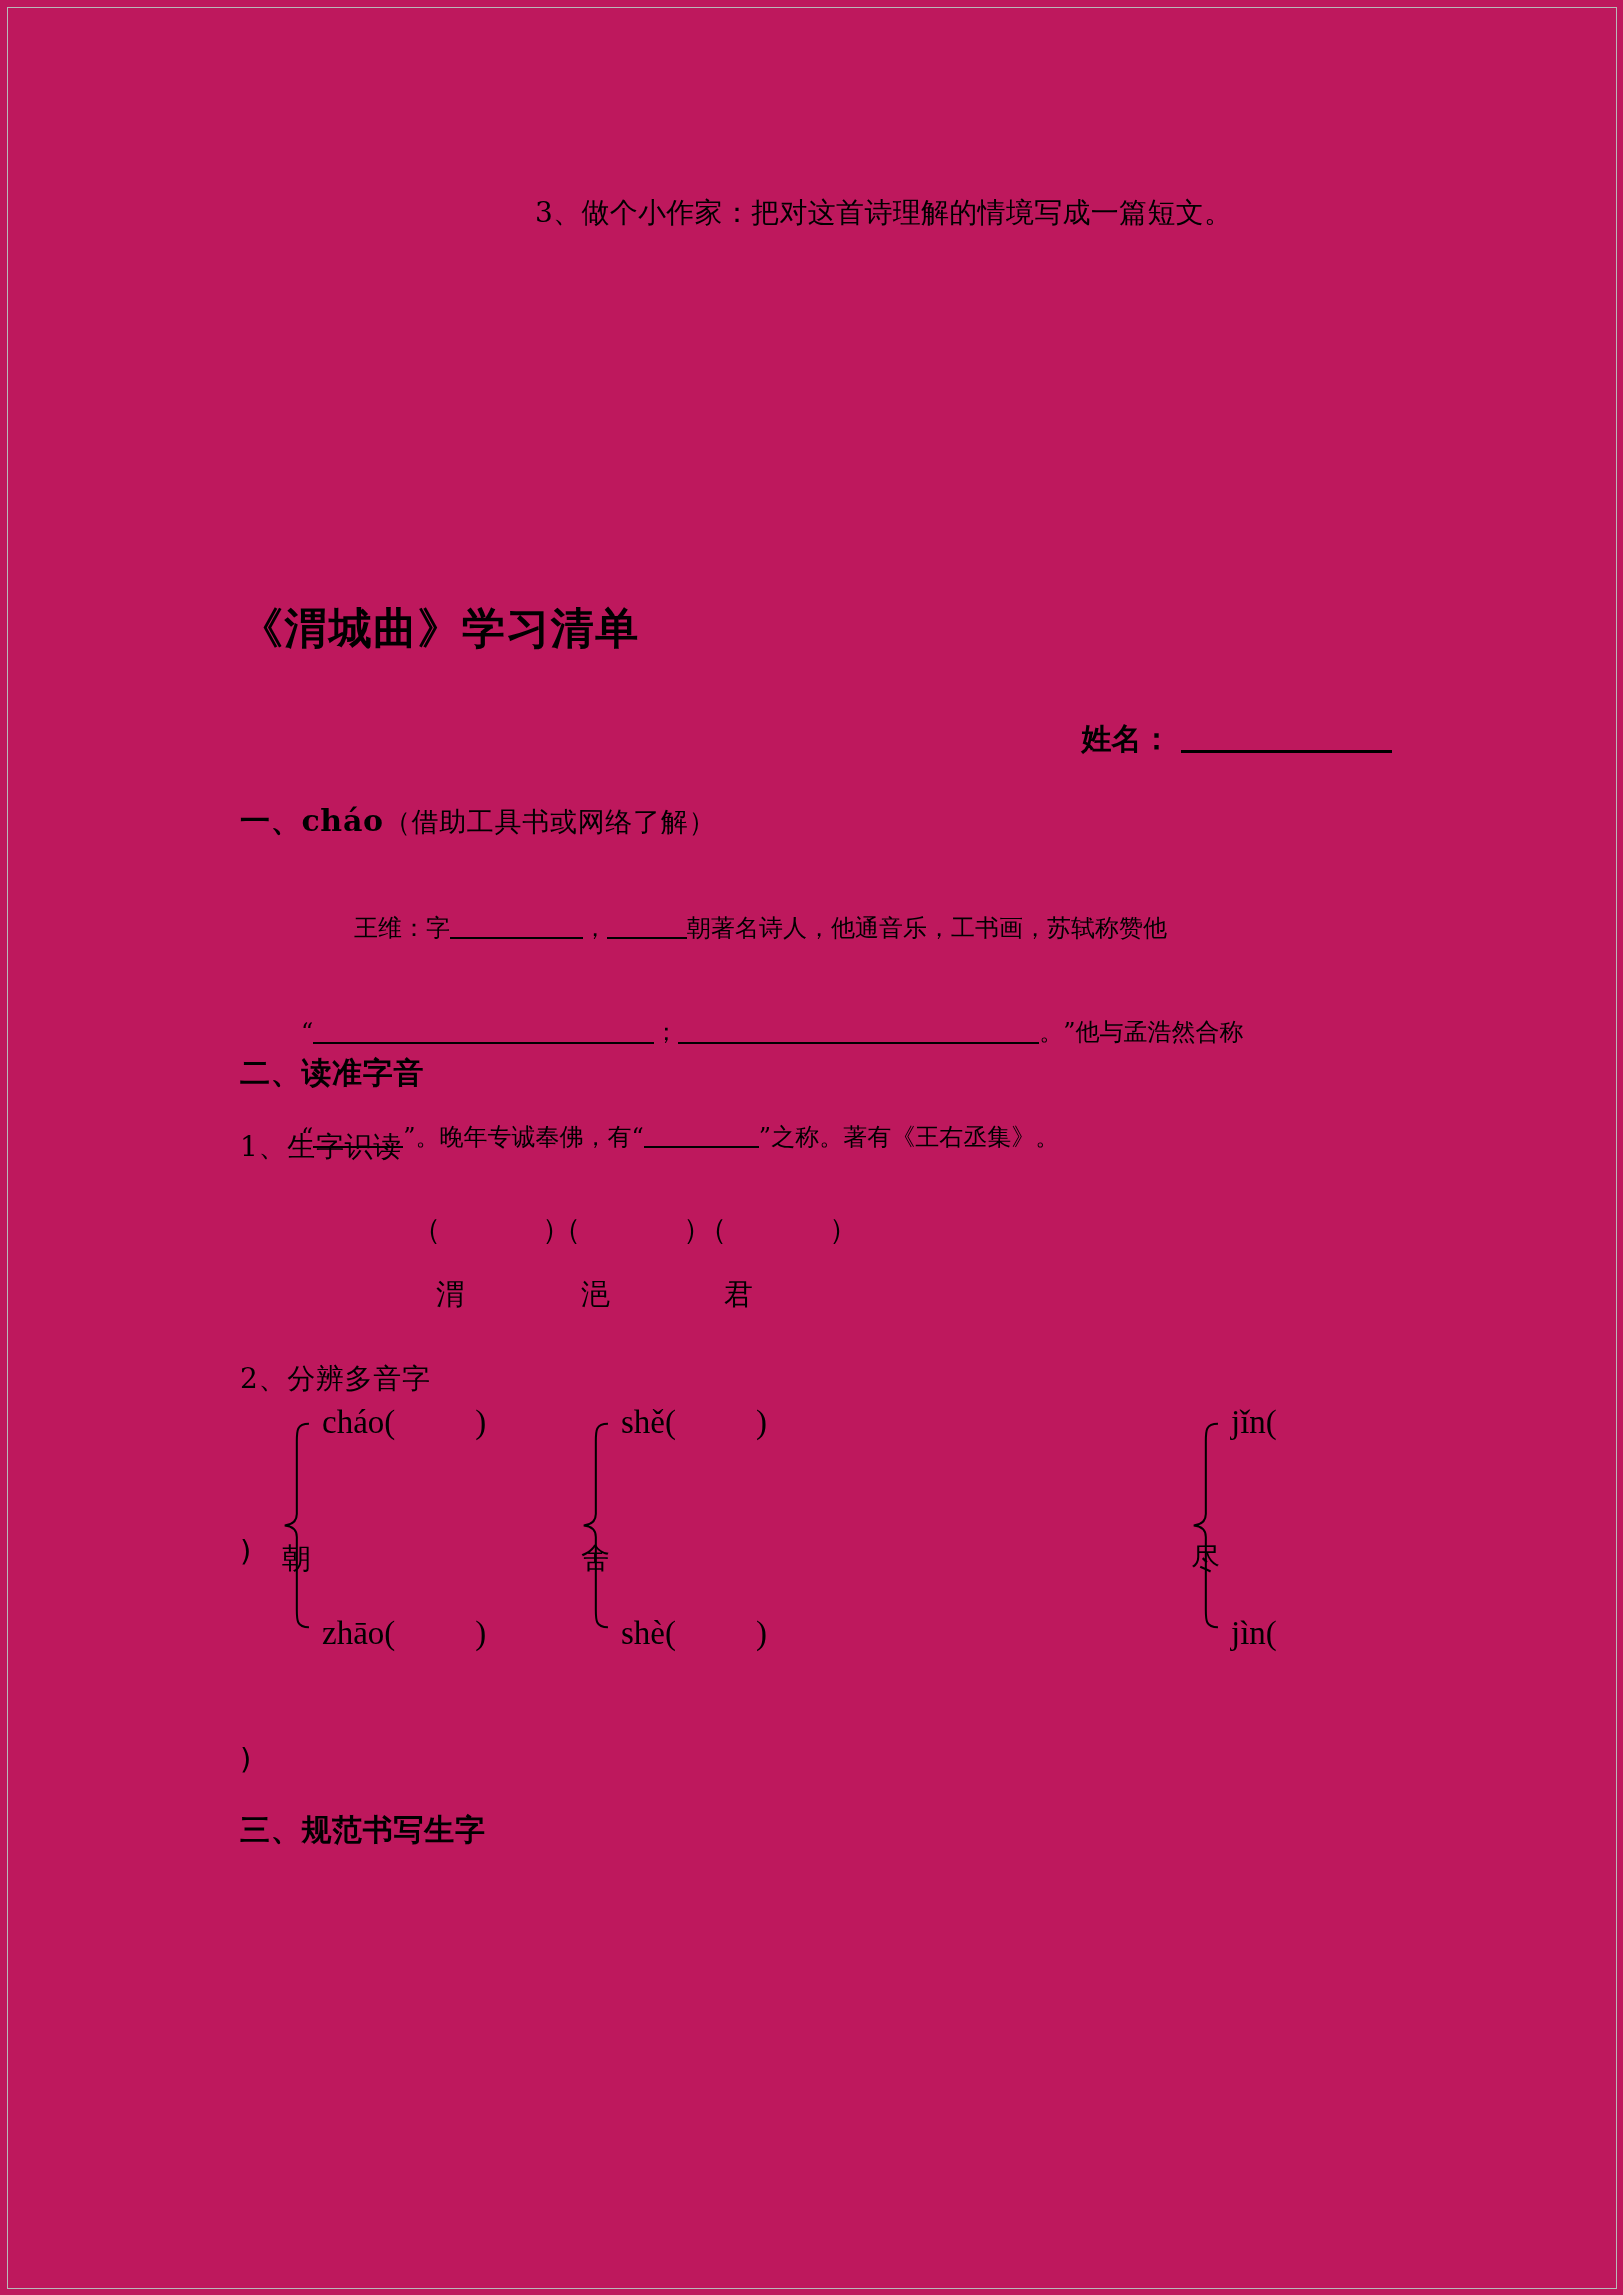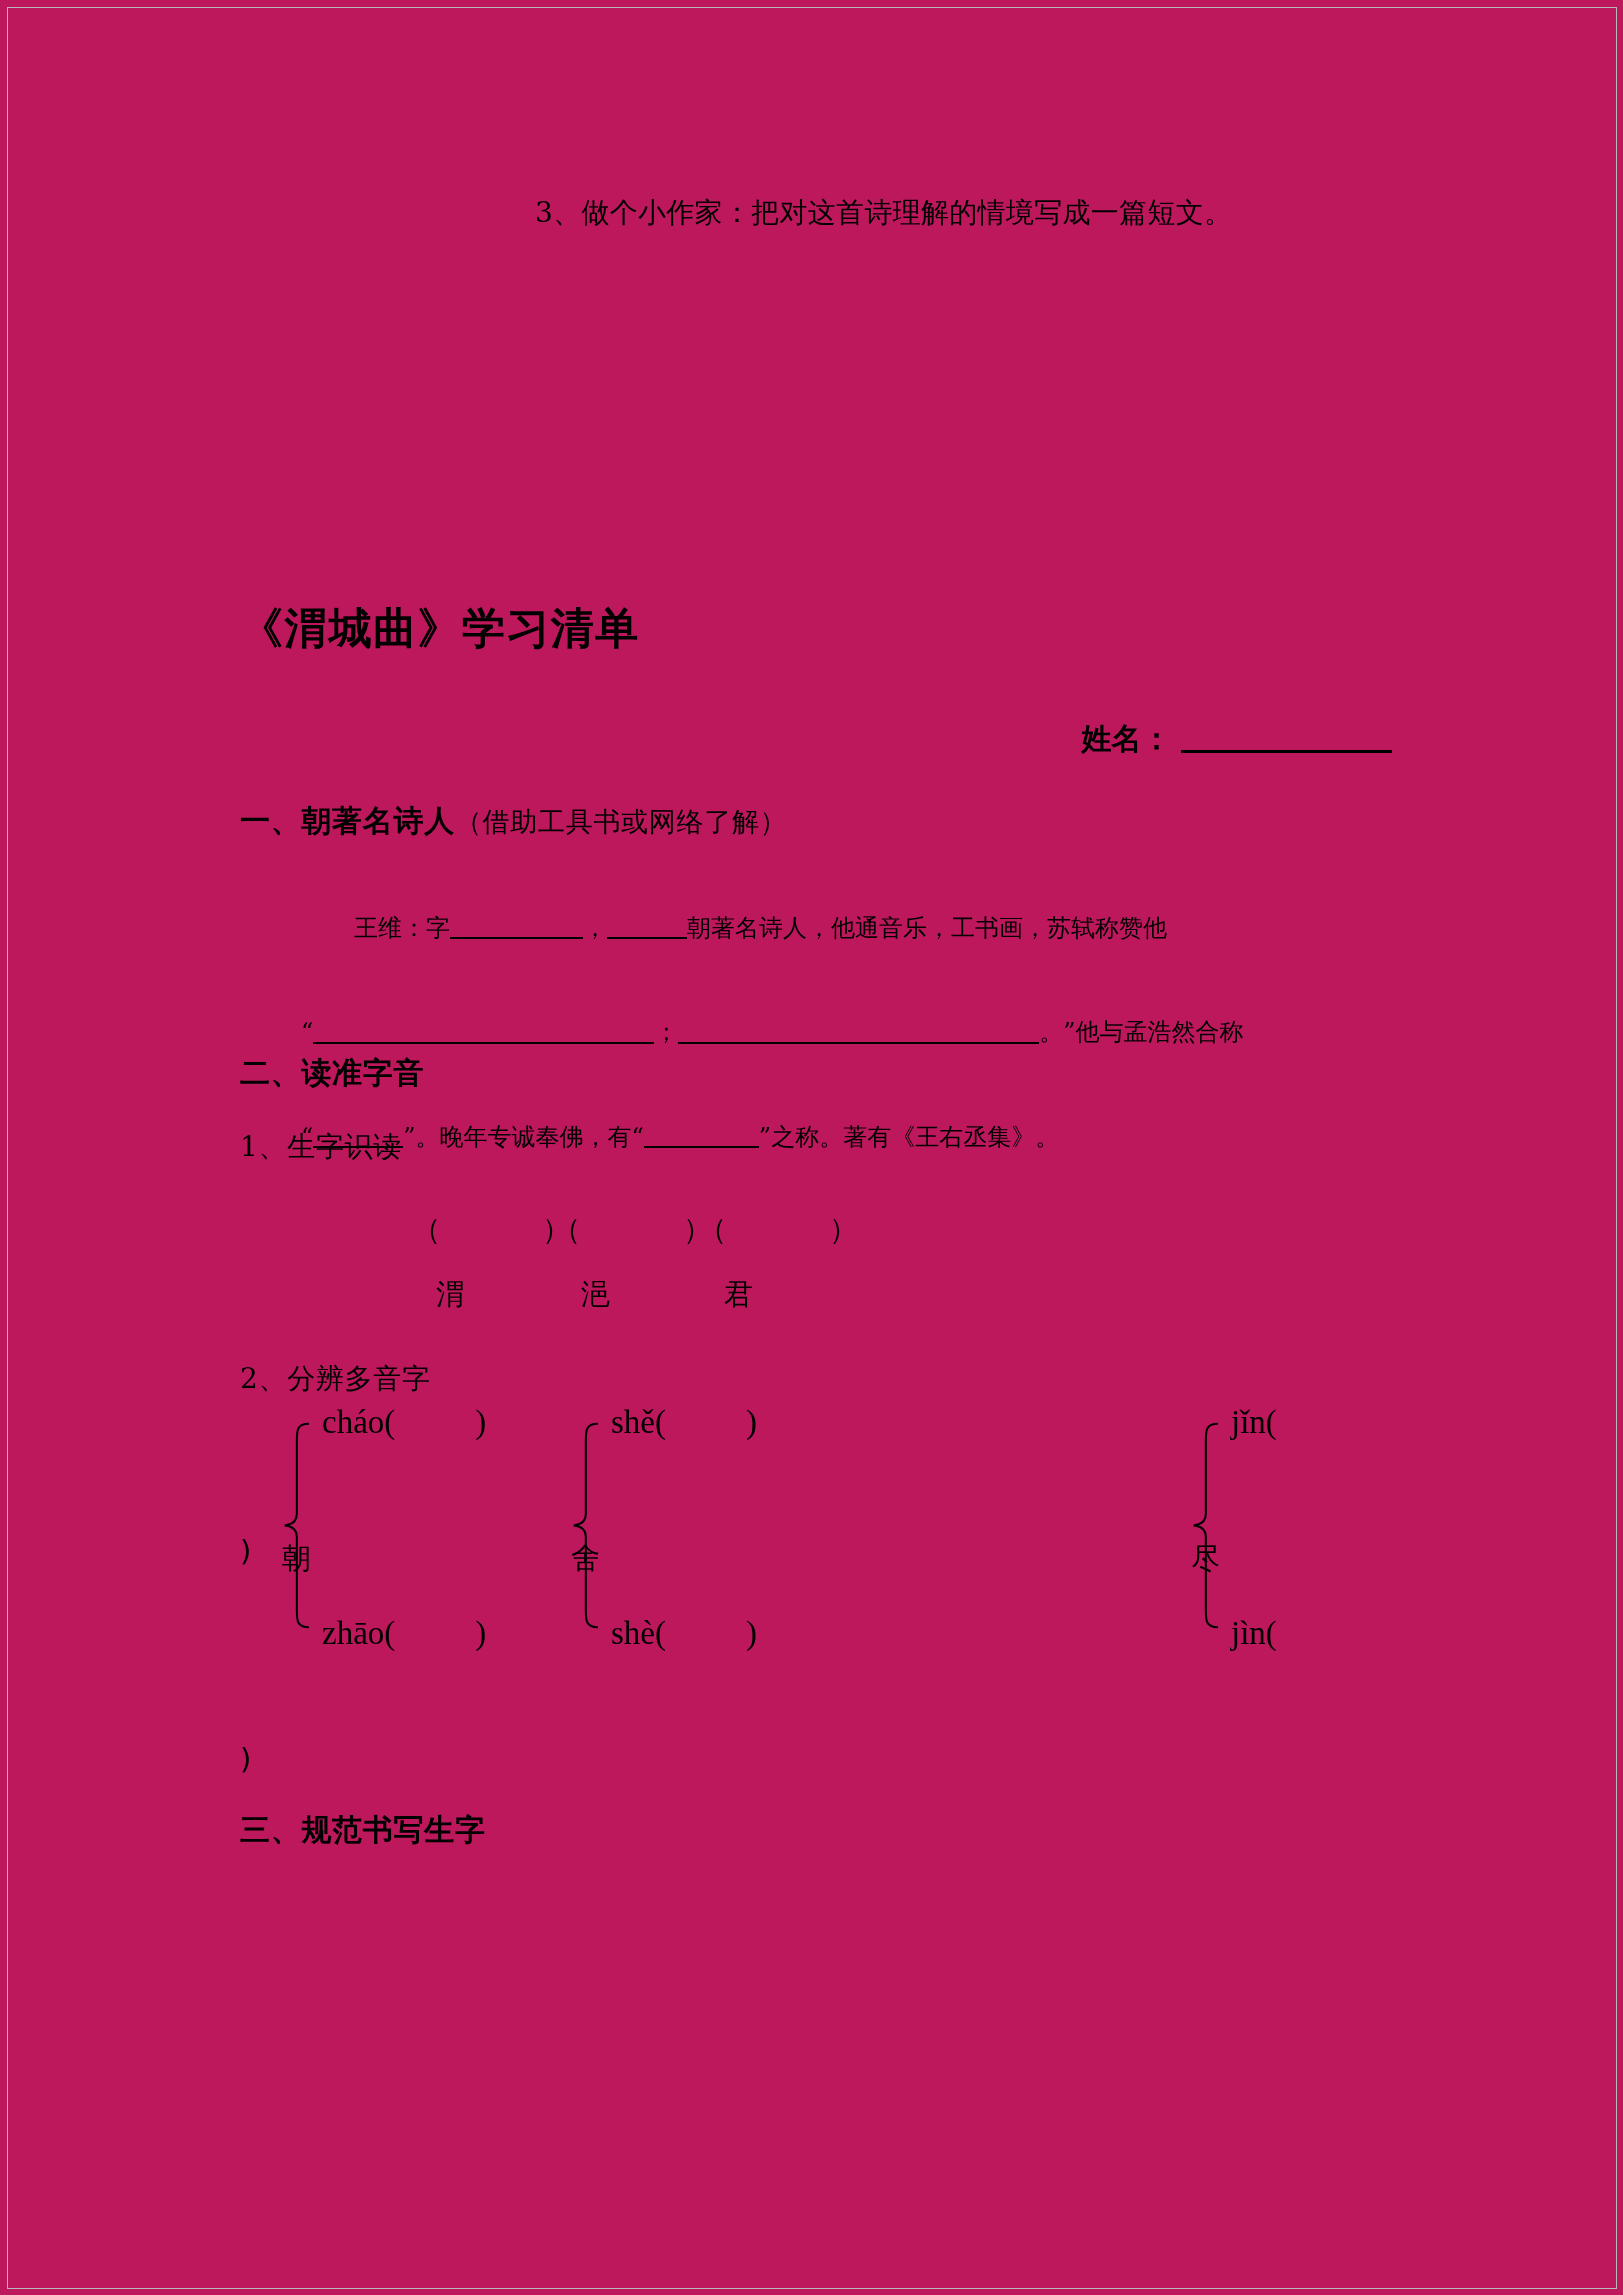--- a/index.html
+++ b/index.html
@@ -207,21 +207,21 @@
 
     <div class="leftover-line line">3、做个小作家：把对这首诗理解的情境写成一篇短文。</div>
 
     <div class="doc-title">《渭城曲》学习清单</div>
 
     <div class="name-row">
       <span>姓名：</span><span class="name-blank"></span>
     </div>
 
     <div class="section-head" style="top:801px;">
-      <span>一、朝著名诗人</span><span class="paren">（借助工具书或网络了解）</span>
+      <span>一、cháo</span><span class="paren">（借助工具书或网络了解）</span>
     </div>
 
     <div class="para">
       <p>
         <span style="display:inline-block;width:53px;"></span><span>王维：字</span><span class="ul ul-w1"></span><span>，</span><span class="ul ul-w2"></span><span>朝著名诗人，他通音乐，工书画，苏轼称赞他</span>
       </p>
       <p>
         <span>“</span><span class="ul ul-w3"></span><span>；</span><span class="ul ul-w4"></span><span>。”他与孟浩然合称</span>
       </p>
       <p>
@@ -255,21 +255,21 @@
         <div class="brace">
           <svg width="31" height="211" viewBox="0 0 46 310">
             <path d="M40 4 C22 4 22 14 22 30 L22 138 C22 150 14 154 4 155 C14 156 22 160 22 172 L22 280 C22 296 22 306 40 306" fill="none" stroke="#000" stroke-width="3"></path>
           </svg>
         </div>
         <span class="py py-top"><span>cháo(</span><span class="py-gap"></span><span>)</span></span>
         <span class="py py-bot"><span>zhāo(</span><span class="py-gap"></span><span>)</span></span>
         <span class="poly-char">朝</span>
       </div>
 
-      <div class="poly-group" style="left:331px;">
+      <div class="poly-group" style="left:341px;">
         <div class="brace">
           <svg width="31" height="211" viewBox="0 0 46 310">
             <path d="M40 4 C22 4 22 14 22 30 L22 138 C22 150 14 154 4 155 C14 156 22 160 22 172 L22 280 C22 296 22 306 40 306" fill="none" stroke="#000" stroke-width="3"></path>
           </svg>
         </div>
         <span class="py py-top"><span>shě(</span><span class="py-gap"></span><span>)</span></span>
         <span class="py py-bot"><span>shè(</span><span class="py-gap"></span><span>)</span></span>
         <span class="poly-char">舍</span>
       </div>
 

